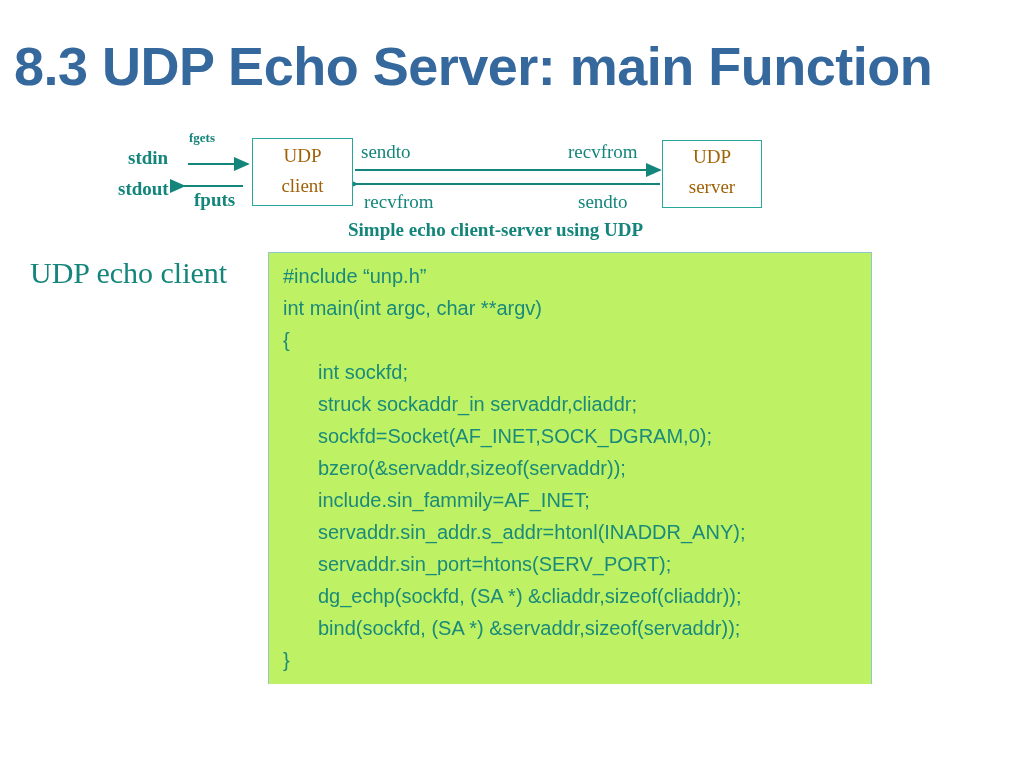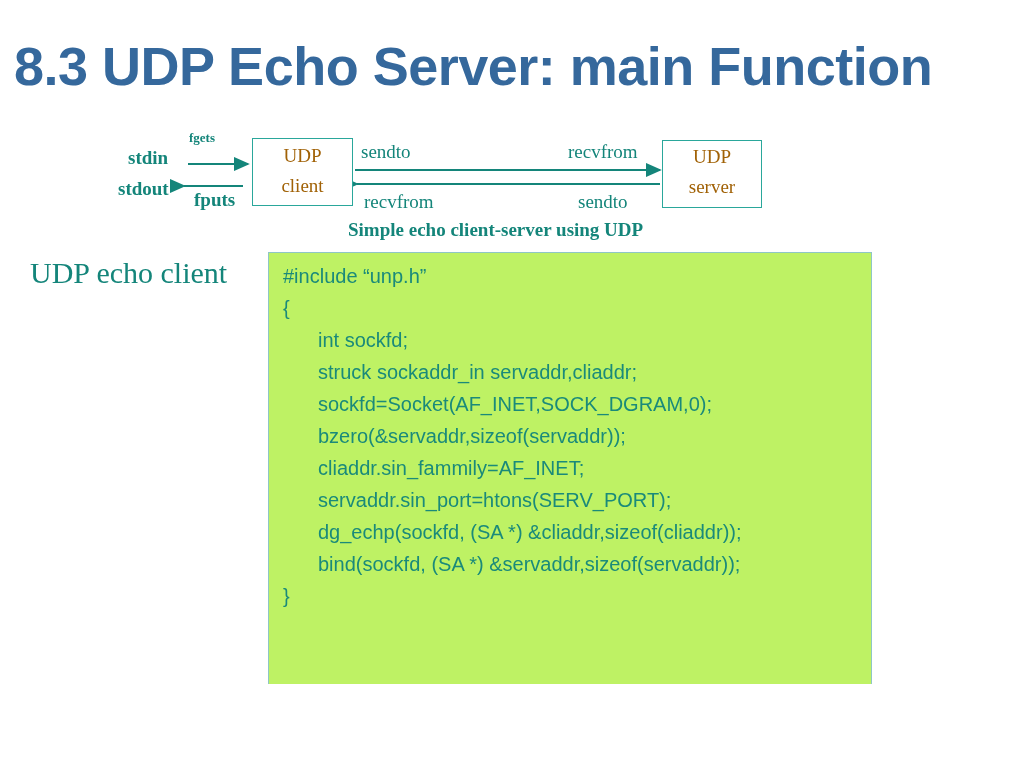--- a/index.html
+++ b/index.html
@@ -190,24 +190,26 @@
   <span class="dg-text" id="label-sendto-bot">sendto</span>
 
   <span class="dg-text dg-bold" id="diagram-caption">Simple echo client-server using UDP</span>
 </div>
 
 <div id="code-label">UDP echo client</div>
 
 <div id="code-block">
   <div id="code-lines">
       <div class="code-line">#include “unp.h”</div>
+      <div class="code-line">int main(int argc, char **argv)</div>
       <div class="code-line">{</div>
       <div class="code-line code-indent">int sockfd;</div>
       <div class="code-line code-indent">struck sockaddr_in servaddr,cliaddr;</div>
       <div class="code-line code-indent">sockfd=Socket(AF_INET,SOCK_DGRAM,0);</div>
       <div class="code-line code-indent">bzero(&amp;servaddr,sizeof(servaddr));</div>
-      <div class="code-line code-indent">cliaddr.sin_fammily=AF_INET;</div>
+      <div class="code-line code-indent">include.sin_fammily=AF_INET;</div>
+      <div class="code-line code-indent">servaddr.sin_addr.s_addr=htonl(INADDR_ANY);</div>
       <div class="code-line code-indent">servaddr.sin_port=htons(SERV_PORT);</div>
       <div class="code-line code-indent">dg_echp(sockfd, (SA *) &amp;cliaddr,sizeof(cliaddr));</div>
       <div class="code-line code-indent">bind(sockfd, (SA *) &amp;servaddr,sizeof(servaddr));</div>
       <div class="code-line">}</div>
     </div>
 </div>
 
 </body></html>

